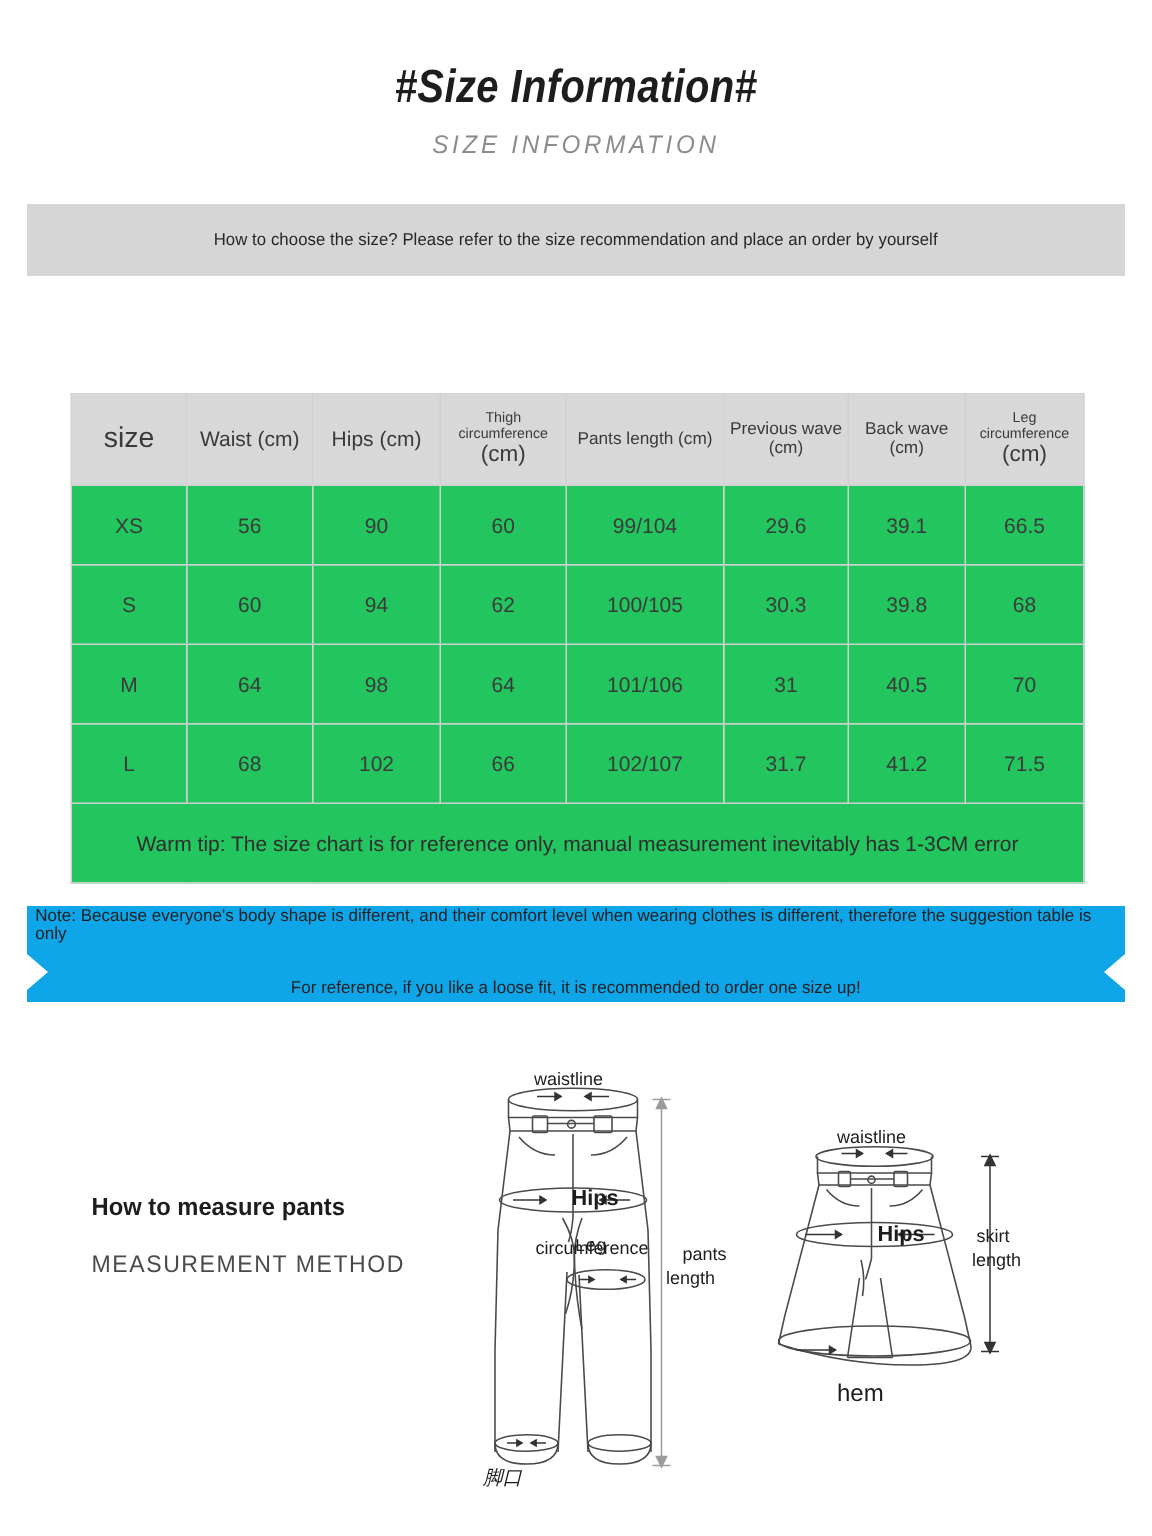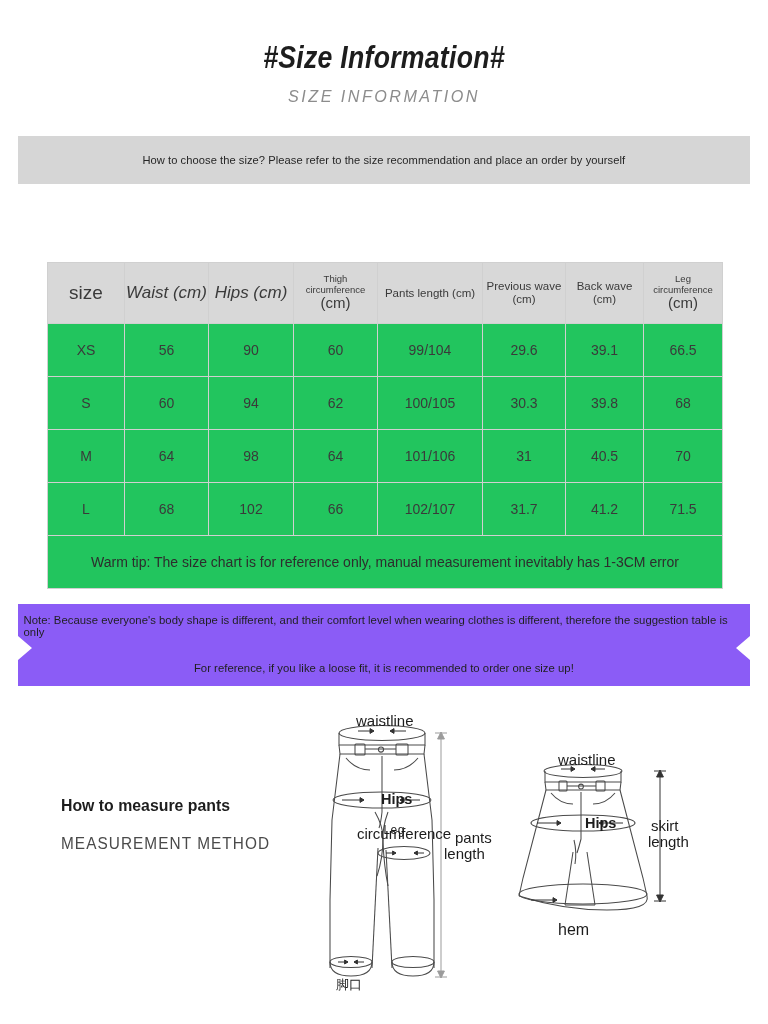--- a/index.html
+++ b/index.html
@@ -80,21 +80,21 @@
     color: #3a3a3a;
   }
   table.size-table thead th {
     background: #d8d8d8;
     height: 56px;
     padding: 2px 1px;
     font-weight: normal;
     line-height: 1.12;
   }
   .th-size     { font-size: 19px; }
-  .th-big      { font-size: 17px; font-style: italic; }
+  .th-big      { font-size: 14px; }
   .th-mid      { font-size: 11.5px; }
   .th-two-line { font-size: 9.5px; }
   .th-two-line .cm { font-size: 15px; display: block; margin-top: -1px; }
 
   table.size-table tbody td {
     height: 50px;
     background: #22c55e;
     font-size: 14px;
   }
   td.size-cell { font-size: 15px; }
@@ -114,22 +114,22 @@
   col.c-prev   { width: 83px; }
   col.c-back   { width: 78px; }
   col.c-leg    { width: 79px; }
 
   
   .note-ribbon {
     position: absolute;
     left: 18px;
     top: 604px;
     width: 732px;
-    height: 82px;
-    background: #8b5cf6;
+    height: 64px;
+    background: #0ea5e9;
     clip-path: polygon(
       0 0, 100% 0,
       100% 32px, calc(100% - 14px) 44px, 100% 56px,
       100% 100%, 0 100%,
       0 56px, 14px 44px, 0 32px
     );
     display: flex;
     flex-direction: column;
     align-items: center;
     justify-content: center;
@@ -179,21 +179,21 @@
   }
   .diagram.pants { left: 300px; }
   .diagram.skirt { left: 495px; }
 
   .dlabel {
     position: absolute;
     color: #1c1c1c;
     line-height: 1;
     white-space: nowrap;
   }
-  .dlabel.sm  { font-size: 15px; }
+  .dlabel.sm  { font-size: 12px; }
   .dlabel.md  { font-size: 12px; }
   .dlabel.lg  { font-size: 14.5px; font-weight: bold; }
   .dlabel.xl  { font-size: 16px; text-align: center; }
   .dlabel.cn  { font-size: 13px; }
 </style>
 </head>
 <body>
 
 <div class="title-block">
   <div class="main-title">#Size Information#</div>
@@ -361,21 +361,21 @@
         <path d="M135 277 L147 277"></path>
       </g>
     </svg>
 
     <div class="dlabel sm" style="left:56px;  top:13px;">waistline</div>
     <div class="dlabel lg" style="left:81px;  top:92px;">Hips</div>
     <div class="dlabel md" style="left:83px;  top:125px;font-family:Liberation Mono, monospace;">Leg</div>
     <div class="dlabel sm" style="left:57px;  top:126px;">circumference</div>
     <div class="dlabel sm" style="left:144px; top:130px;padding-left:11px;">pants</div>
     <div class="dlabel sm" style="left:144px; top:146px;">length</div>
-    <div class="dlabel cn" style="left:36px;  top:278px;">脚口</div>
+    <div class="dlabel cn" style="left:22px;  top:278px;font-style:italic;">脚口</div>
   </div>
 
   <div class="diagram skirt">
     <svg width="220" height="260" viewBox="0 0 220 260">
       <g fill="none" stroke="#4a4a4a" stroke-width="1.05">
 
         <ellipse cx="88" cy="71" rx="39" ry="6.5"></ellipse>
 
         <path d="M50 71 L50 82 L126 82 L126 71"></path>
         <path d="M50 82 L51 90 L125 90 L126 82"></path>

